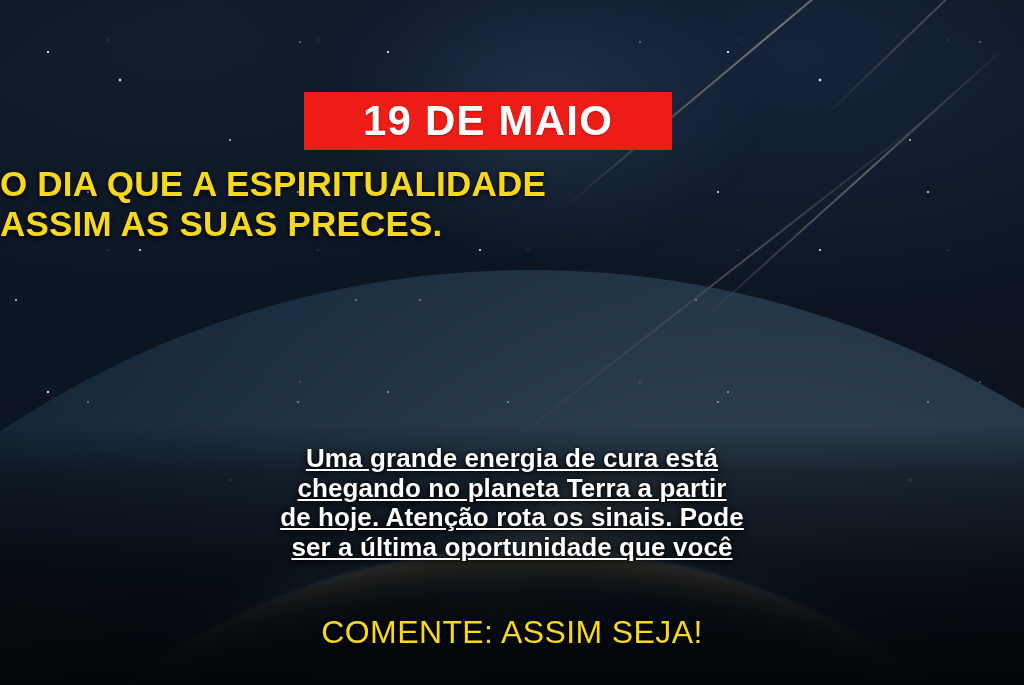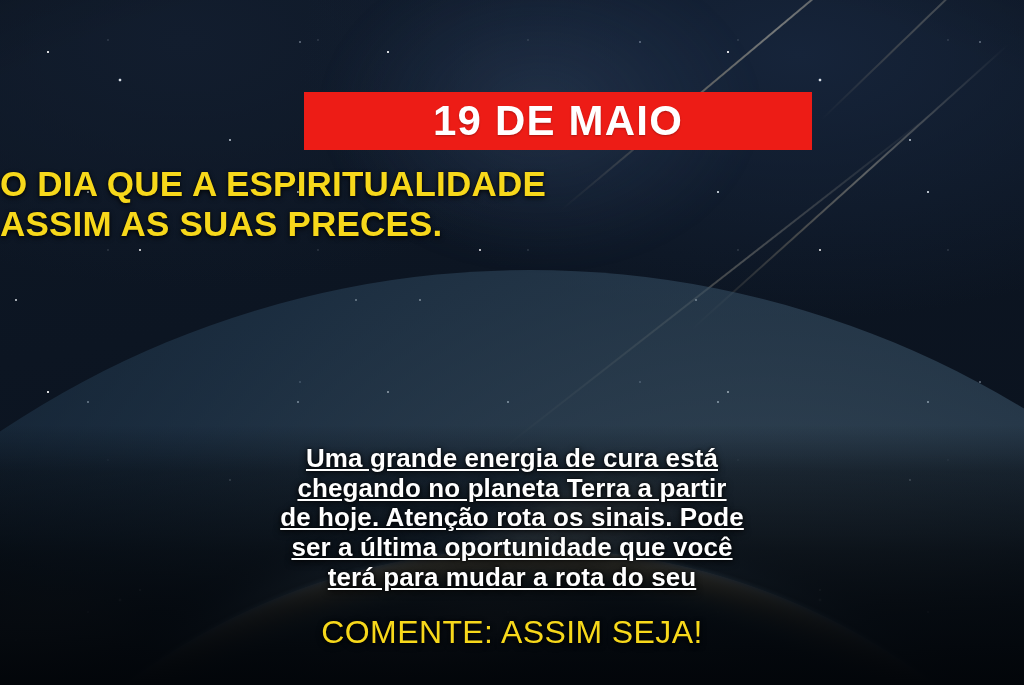--- a/index.html
+++ b/index.html
@@ -197,21 +197,21 @@
     pointer-events: none;
   }
 
   
   .content { position: absolute; inset: 0; }
 
   .date-banner {
     position: absolute;
     left: 304px;
     top: 92px;
-    width: 508px;
+    width: 368px;
     height: 58px;
     background: #ed1c16;
     display: flex;
     align-items: center;
     justify-content: center;
   }
   .date-banner-text {
     color: #ffffff;
     font-size: 42px;
     font-weight: bold;
@@ -304,19 +304,18 @@
     <div class="headline">
       <span class="line">O DIA QUE A ESPIRITUALIDADE</span>
       <span class="line">ASSIM AS SUAS PRECES.</span>
     </div>
 
     <div class="body-copy">
       <span class="line">Uma grande energia de cura está</span>
       <span class="line">chegando no planeta Terra a partir</span>
       <span class="line">de hoje. Atenção rota os sinais. Pode</span>
       <span class="line">ser a última oportunidade que você</span>
-      <span class="line">terá para mudar a rota do seu</span>
     </div>
 
     <div class="cta">COMENTE: ASSIM SEJA!</div>
 
   </div>
 </div>
 
 </body></html>

